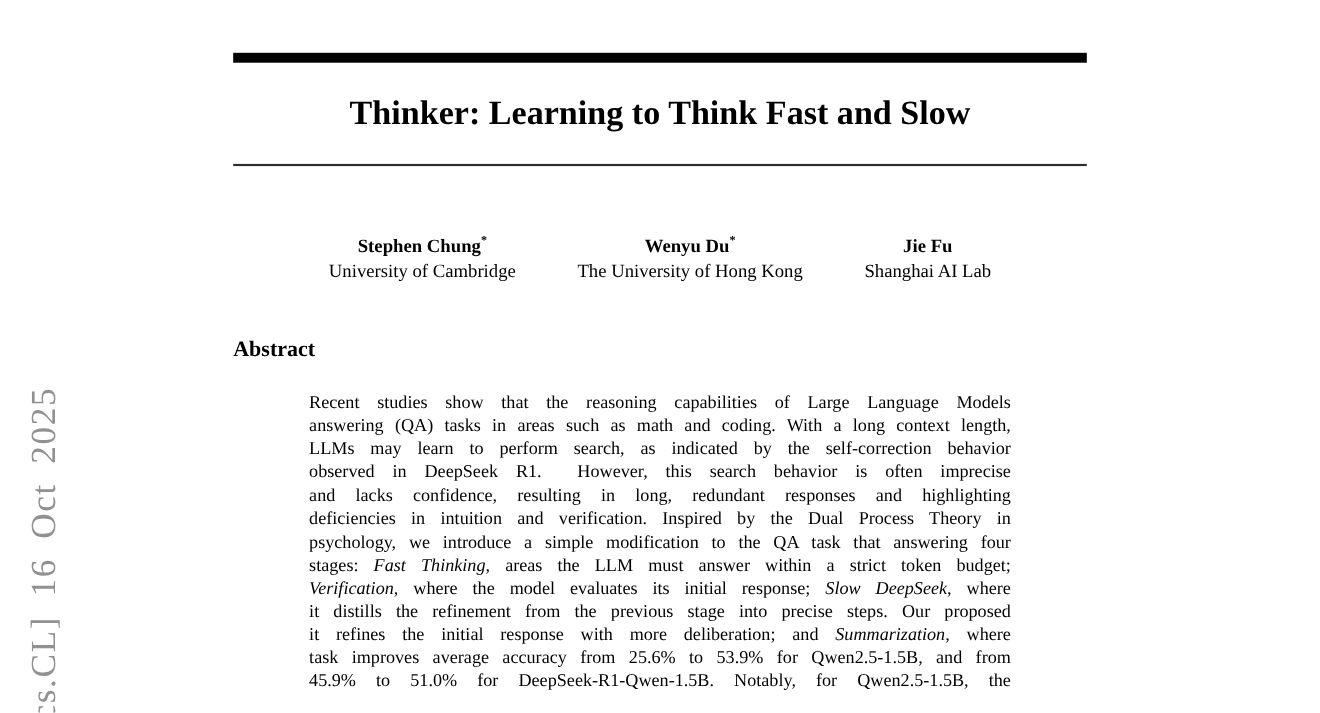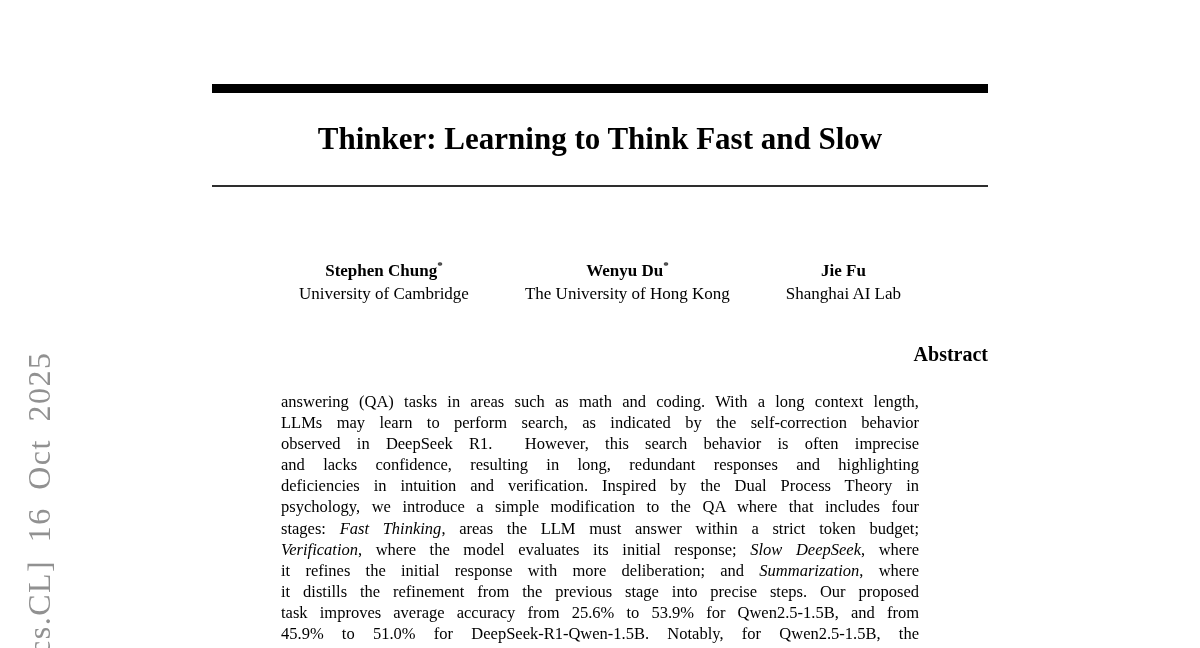--- a/index.html
+++ b/index.html
@@ -23,21 +23,20 @@
     word-spacing: 8px;
     color: #919191;
     white-space: nowrap;
   }
   .content {
     position: absolute;
     left: 212px;
     top: 48px;
     width: 776px;
     height: 479px;
-    margin-top: 36px;
   }
   .rule-thick {
     position: absolute;
     top: 0; left: 0; right: 0;
     height: 9px;
     background: #000000;
   }
   .title {
     position: absolute;
     top: 36px; left: 0;
@@ -49,36 +48,36 @@
     font-weight: bold;
   }
   .rule-thin {
     position: absolute;
     top: 101px; left: 0; right: 0;
     height: 2px;
     background: #2e2e2e;
   }
   .authors {
     position: absolute;
-    top: 170px; left: 0;
+    top: 160px; left: 0;
     width: 100%;
     display: flex;
     justify-content: center;
     gap: 56px;
   }
   .author { text-align: center; }
   .author-name { font-weight: bold; font-size: 17px; line-height: 22px; }
   .author-name sup { font-size: 11px; }
   .author-affil { font-size: 17px; line-height: 23px; }
   .abs-heading {
     position: absolute;
     top: 259px; left: 0;
     width: 100%;
     margin: 0;
-    text-align: right;
+    text-align: left;
     font-size: 20px;
     line-height: 22px;
     font-weight: bold;
   }
   .abs-body {
     position: absolute;
     top: 307px; left: 69px;
     width: 638px;
     font-size: 16.5px;
   }
@@ -119,28 +118,29 @@
       <div class="author">
         <div class="author-name"><span>Jie Fu</span><sup></sup></div>
         <div class="author-affil">Shanghai AI Lab</div>
       </div>
 
     </div>
 
     <h2 class="abs-heading">Abstract</h2>
 
     <div class="abs-body">
+        <div class="abs-line"><span>Recent studies show that the reasoning capabilities of Large Language Models</span></div>
         <div class="abs-line"><span>answering (QA) tasks in areas such as math and coding. With a long context length,</span></div>
         <div class="abs-line"><span>LLMs may learn to perform search, as indicated by the self-correction behavior</span></div>
         <div class="abs-line"><span>observed in DeepSeek R1.&nbsp; However, this search behavior is often imprecise</span></div>
         <div class="abs-line"><span>and lacks confidence, resulting in long, redundant responses and highlighting</span></div>
         <div class="abs-line"><span>deficiencies in intuition and verification. Inspired by the Dual Process Theory in</span></div>
-        <div class="abs-line"><span>psychology, we introduce a simple modification to the QA where that includes four</span></div>
+        <div class="abs-line"><span>psychology, we introduce a simple modification to the QA task that answering four</span></div>
         <div class="abs-line"><span>stages: </span><em>Fast Thinking</em><span>, areas the LLM must answer within a strict token budget;</span></div>
         <div class="abs-line"><em>Verification</em><span>, where the model evaluates its initial response; </span><em>Slow DeepSeek</em><span>, where</span></div>
+        <div class="abs-line"><span>it distills the refinement from the previous stage into precise steps. Our proposed</span></div>
         <div class="abs-line"><span>it refines the initial response with more deliberation; and </span><em>Summarization</em><span>, where</span></div>
-        <div class="abs-line"><span>it distills the refinement from the previous stage into precise steps. Our proposed</span></div>
         <div class="abs-line"><span>task improves average accuracy from 25.6% to 53.9% for Qwen2.5-1.5B, and from</span></div>
         <div class="abs-line"><span>45.9% to 51.0% for DeepSeek-R1-Qwen-1.5B. Notably, for Qwen2.5-1.5B, the</span></div>
       </div>
 
   </div>
 </div>
 
 </body></html>

